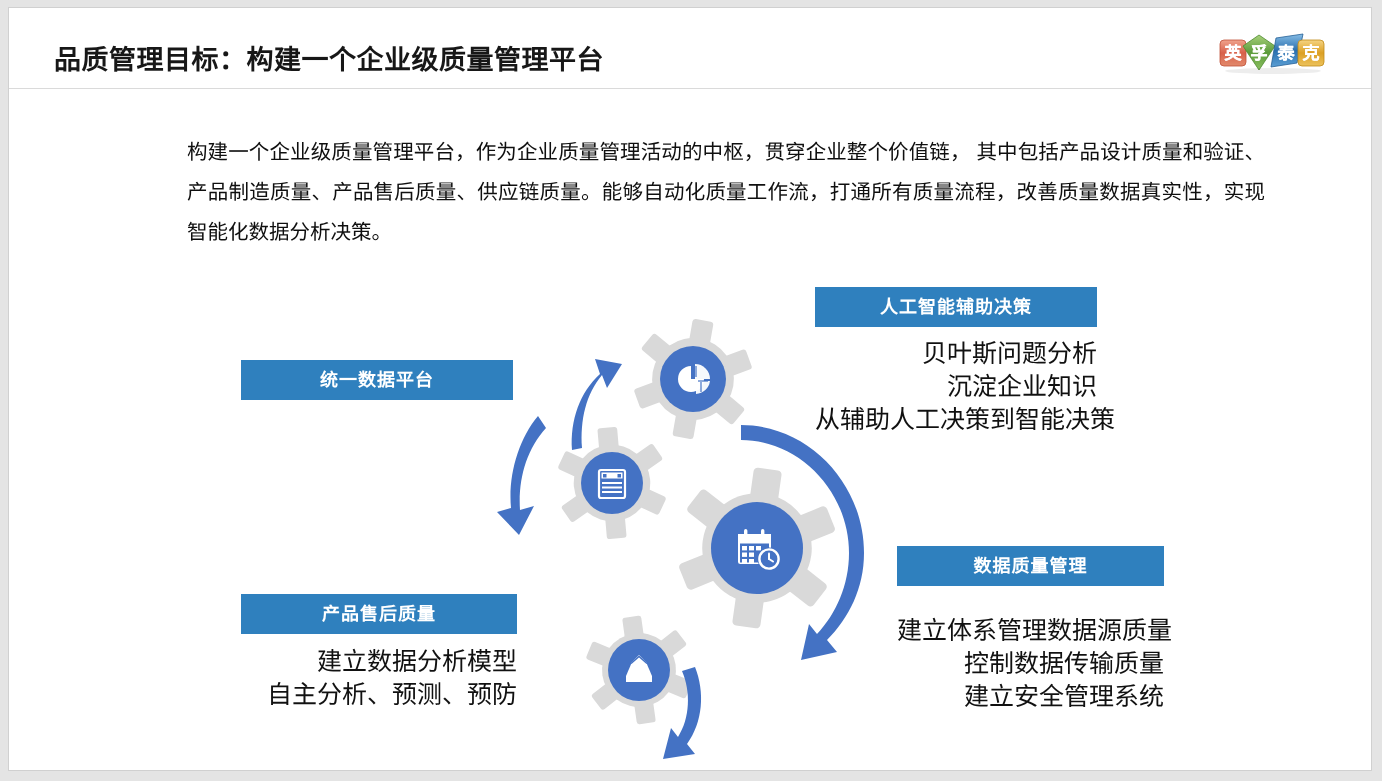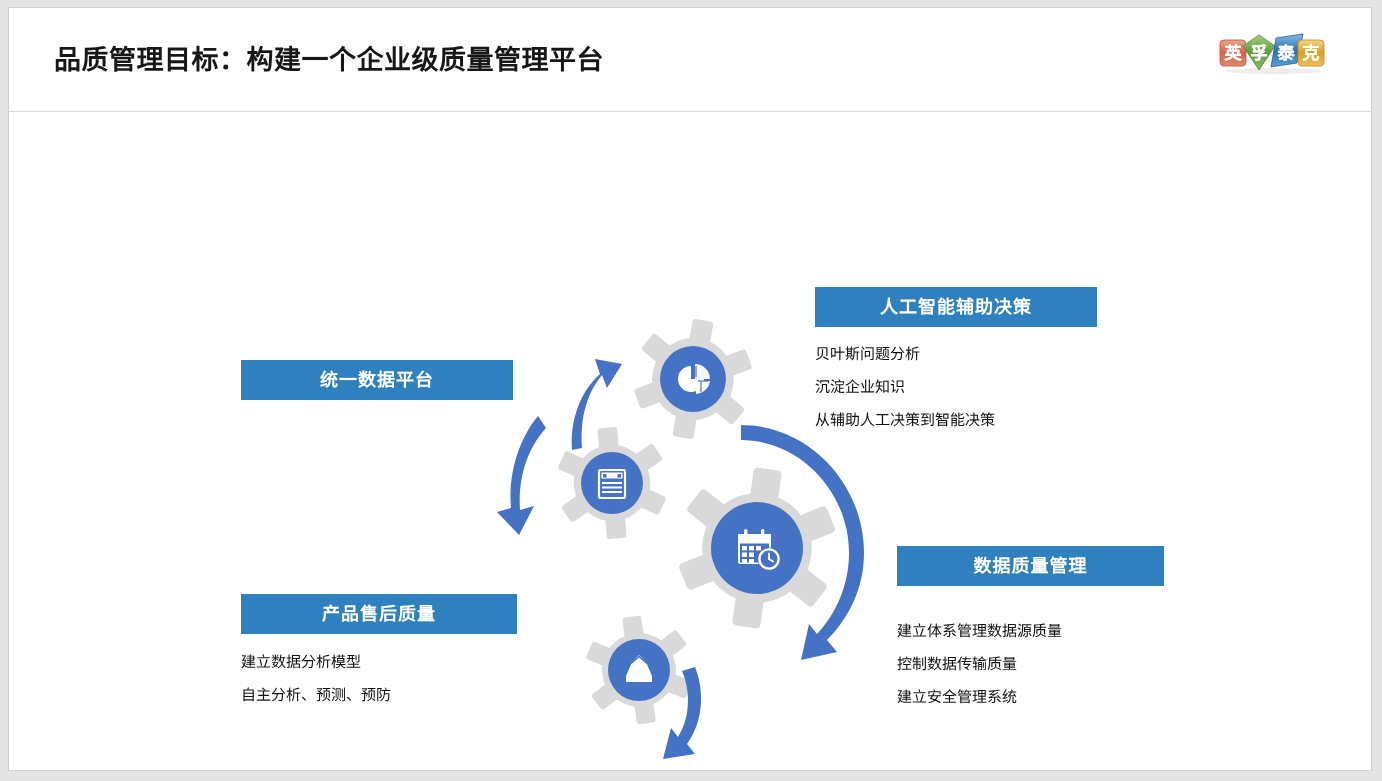--- a/index.html
+++ b/index.html
@@ -26,21 +26,21 @@
     background: #ffffff;
     border: 1px solid #d0d0d0;
     box-sizing: border-box;
   }
   
   .header {
     position: absolute;
     left: 0;
     top: 0;
     width: 100%;
-    height: 104px;
+    height: 81px;
     border-bottom: 1px solid #dadada;
     box-sizing: border-box;
     padding-left: 46px;
   }
   .page-title {
     position: absolute;
     left: 45px;
     top: 30px;
     font-size: 27px;
     font-weight: bold;
@@ -78,23 +78,23 @@
     line-height: 40px;
     height: 40px;
     letter-spacing: 1px;
   }
   .block-list {
     margin: 0;
     padding: 0;
     list-style: none;
   }
   .block-list li {
-    font-size: 15px;
+    font-size: 25px;
     color: #111111;
-    text-align: left;
+    text-align: right;
     line-height: 33px;
     white-space: nowrap;
   }
   
   .blk-unified  { left: 232px; top: 352px; width: 272px; }
   .blk-unified .block-list { margin-top: 11px; }
   .blk-ai       { left: 806px; top: 279px; width: 282px; }
   .blk-ai .block-list { margin-top: 10px; }
   .blk-autoana  { left: 232px; top: 586px; width: 276px; }
   .blk-autoana .block-list { margin-top: 11px; }
@@ -157,20 +157,21 @@
             <text x="42" y="30">孚</text>
             <text x="69" y="30">泰</text>
             <text x="94" y="30">克</text>
           </g>
 
           <ellipse cx="56" cy="42" rx="48" ry="3" fill="#000000" opacity="0.07"></ellipse>
         </svg>
       </div>
     </div>
 
+    <div class="intro">构建一个企业级质量管理平台，作为企业质量管理活动的中枢，贯穿企业整个价值链， 其中包括产品设计质量和验证、产品制造质量、产品售后质量、供应链质量。能够自动化质量工作流，打通所有质量流程，改善质量数据真实性，实现智能化数据分析决策。</div>
 
     <div class="gearwrap">
       <svg viewBox="0 0 440 490" width="440" height="490">
         <defs>
 
           <g id="gearShape">
             <path d="
               M 0,-100
               L 22,-97 L 30,-68
               A 72,72 0 0,1 58,-52

